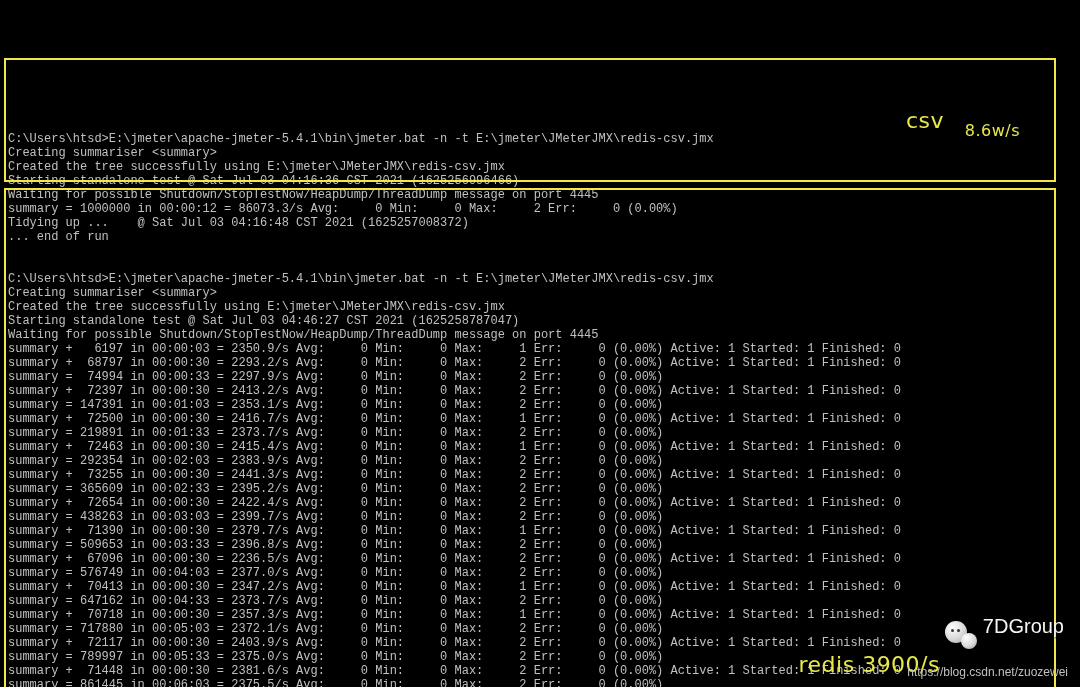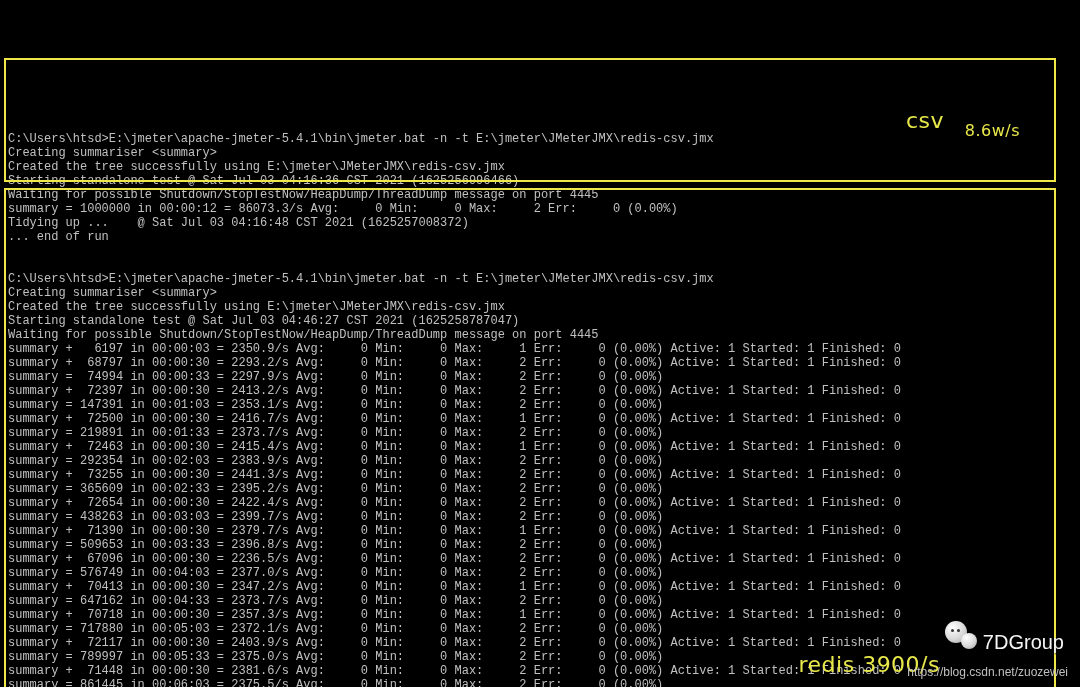--- a/index.html
+++ b/index.html
@@ -45,21 +45,21 @@
       letter-spacing: 0.5px;
     }
     .annot1 { right: 136px; top: 58px; }
     .annot2 { right: 60px; top: 68px; font-size: 16px; }
     .annot3 { right: 140px; top: 602px; }
     .watermark {
       position: absolute;
       right: 16px;
       bottom: 38px;
       display: flex;
-      align-items: flex-end;
+      align-items: flex-start;
       color: #f5f5f5;
       font-family: Arial, sans-serif;
       font-size: 20px;
       text-shadow: 1px 1px 2px #000;
     }
     .wm-icon {
       position: relative;
       width: 34px;
       height: 30px;
       margin-right: 6px;

